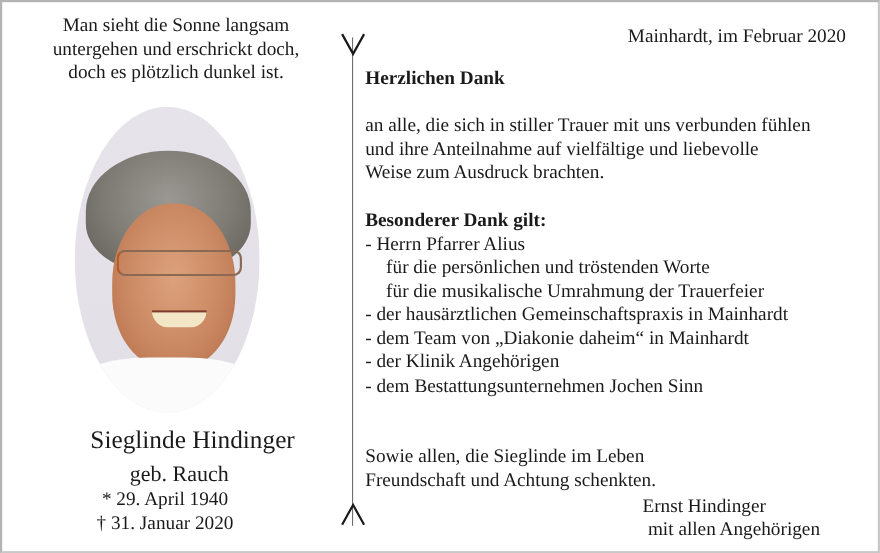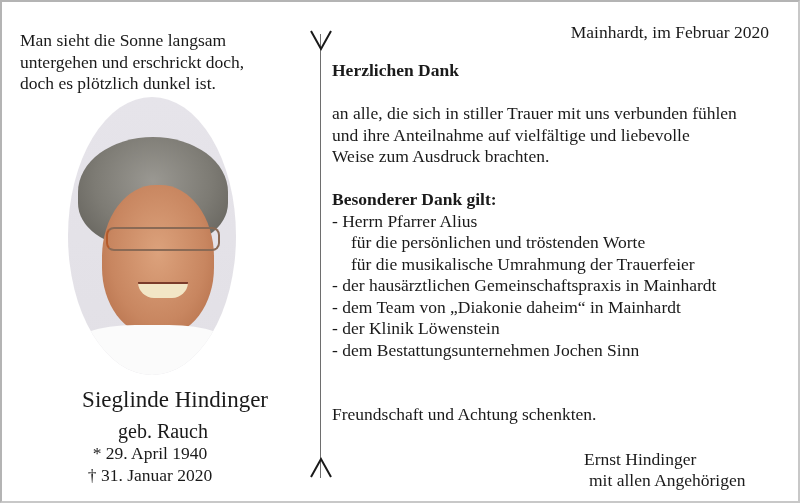--- a/index.html
+++ b/index.html
@@ -1,21 +1,21 @@
 <!DOCTYPE html>
 <html><head>
 <meta charset="utf-8">
 <style>
   html, body { margin:0; padding:0; background:#ffffff; }
   body { width:800px; height:503px; position:relative; overflow:hidden;
          font-family:"Liberation Serif","DejaVu Serif",serif; color:#1a1a1a; }
   .frame { position:absolute; left:0; top:0; width:796px; height:499px;
            border:2px solid #b4b4b4; border-right-color:#c8c8c8; border-bottom-color:#c8c8c8; }
   .abs { position:absolute; }
-  .quote { left:20px; top:30px; width:280px; font-size:17.5px; line-height:21.5px; }
+  .quote { left:20px; top:12px; width:280px; text-align:center; font-size:17.5px; line-height:21.5px; }
   .photo { left:68px; top:97px; width:168px; height:278px; border-radius:50%; overflow:hidden;
            background:radial-gradient(ellipse at 50% 55%, #d79a74 0%, #c9845d 22%, #b57352 34%, transparent 36%),
                       linear-gradient(180deg,#e6e4ea 0%, #e2e0e6 100%); }
   .photo .hair { position:absolute; left:10px; top:40px; width:150px; height:110px; border-radius:50% 50% 40% 40%;
                  background:radial-gradient(ellipse at 50% 40%, #9a9892 0%, #7d7b74 55%, #5e5c56 100%); }
   .photo .face { position:absolute; left:34px; top:88px; width:112px; height:150px; border-radius:48% 48% 45% 45%;
                  background:radial-gradient(ellipse at 50% 45%, #dca27c 0%, #c88660 60%, #b06a45 100%); }
   .photo .glasses { position:absolute; left:38px; top:130px; width:110px; height:20px;
                     border:2px solid #8a6a55; border-radius:8px; border-left-color:#b55a2a; }
   .photo .mouth { position:absolute; left:70px; top:185px; width:50px; height:14px; border-radius:0 0 25px 25px;
@@ -79,22 +79,23 @@
   <div>Weise zum Ausdruck brachten.</div>
 </div>
 
 <div class="abs text" style="top:189px;">
   <div class="bold">Besonderer Dank gilt:</div>
   <div>- Herrn Pfarrer Alius</div>
   <div class="indent">für die persönlichen und tröstenden Worte</div>
   <div class="indent">für die musikalische Umrahmung der Trauerfeier</div>
   <div>- der hausärztlichen Gemeinschaftspraxis in Mainhardt</div>
   <div>- dem Team von „Diakonie daheim“ in Mainhardt</div>
-  <div>- der Klinik Löwenstein</div>
+  <div>- der Klinik Angehörigen</div>
   <div>- dem Bestattungsunternehmen Jochen Sinn</div>
 </div>
 
 <div class="abs text" style="top:404px;">
+  <div>Sowie allen, die Sieglinde im Leben</div>
   <div>Freundschaft und Achtung schenkten.</div>
 </div>
 
 <div class="abs sign1">Ernst Hindinger</div>
 <div class="abs sign2">mit allen Angehörigen</div>
 
 </body></html>

